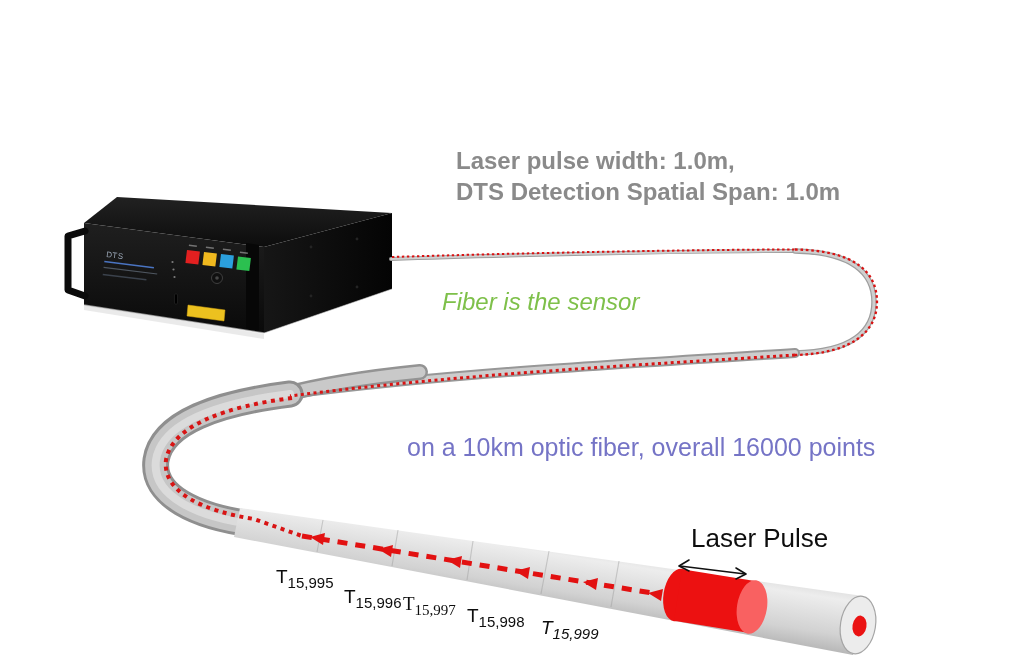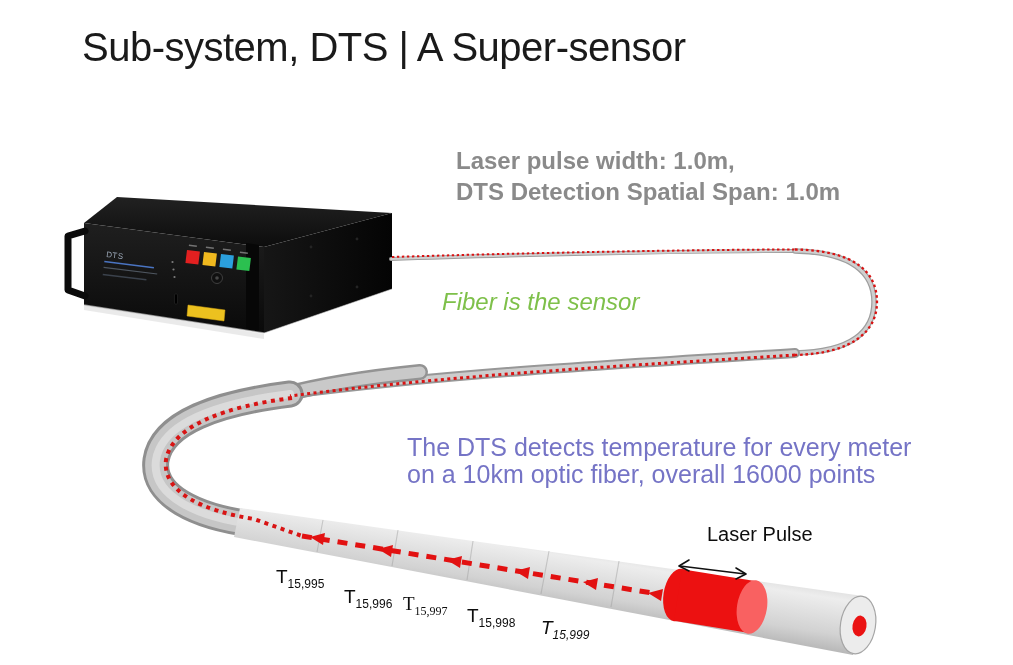--- a/index.html
+++ b/index.html
@@ -18,26 +18,25 @@
   }
   .fiber-caption {
     position:absolute; left:442px; top:288px; font-size:24px; font-style:italic;
     color:#7ec04a; white-space:nowrap;
   }
   .detect {
     position:absolute; left:407px; top:434px; font-size:25px; line-height:27px;
     color:#7574c6; white-space:nowrap;
   }
   .laser-label {
-    position:absolute; left:691px; top:523px; font-size:20px; color:#0d0d0d;
+    position:absolute; left:691px; top:523px; font-size:26px; color:#0d0d0d;
     white-space:nowrap;
-    margin-left:16px;
   }
   .tlabel { position:absolute; font-size:19px; color:#0d0d0d; white-space:nowrap; }
-  .tlabel sub { font-size:12px; vertical-align:-5px; line-height:0; }
+  .tlabel sub { font-size:15px; vertical-align:-5px; line-height:0; }
   .t1 { left:276px; top:566px; }
   .t2 { left:344px; top:586px; }
   .t3 { left:403px; top:593px;font-family:Liberation Serif, serif; }
   .t4 { left:467px; top:605px;text-align:center; }
   .t5 { left:541px; top:617px;font-style:italic; }
 </style>
 </head>
 <body>
 
 <div class="stage">
@@ -167,31 +166,29 @@
       </g>
 
       <g fill="none" stroke="#111111" stroke-width="1.6" stroke-linecap="round" stroke-linejoin="round">
         <line x1="680" y1="566" x2="745" y2="574"></line>
         <polyline points="689,560 679,566 689,571"></polyline>
         <polyline points="736,568 746,574 736,579"></polyline>
       </g>
     </g>
   </svg>
 
-  <h1 class="title" style="margin:0;font-weight:400">Sub-system, DTS | A Super-sensor</h1>
 
   <div class="specs">
     <div>Laser pulse width: 1.0m,</div>
     <div>DTS Detection Spatial Span: 1.0m</div>
   </div>
 
   <div class="fiber-caption">Fiber is the sensor</div>
 
   <div class="detect">
-    <div>The DTS detects temperature for every meter</div>
     <div>on a 10km optic fiber, overall 16000 points</div>
   </div>
 
   <div class="laser-label">Laser Pulse</div>
 
   <div class="tlabel t1"><span>T</span><sub>15,995</sub></div>
   <div class="tlabel t2"><span>T</span><sub>15,996</sub></div>
   <div class="tlabel t3"><span>T</span><sub>15,997</sub></div>
   <div class="tlabel t4"><span>T</span><sub>15,998</sub></div>
   <div class="tlabel t5"><span>T</span><sub>15,999</sub></div>

